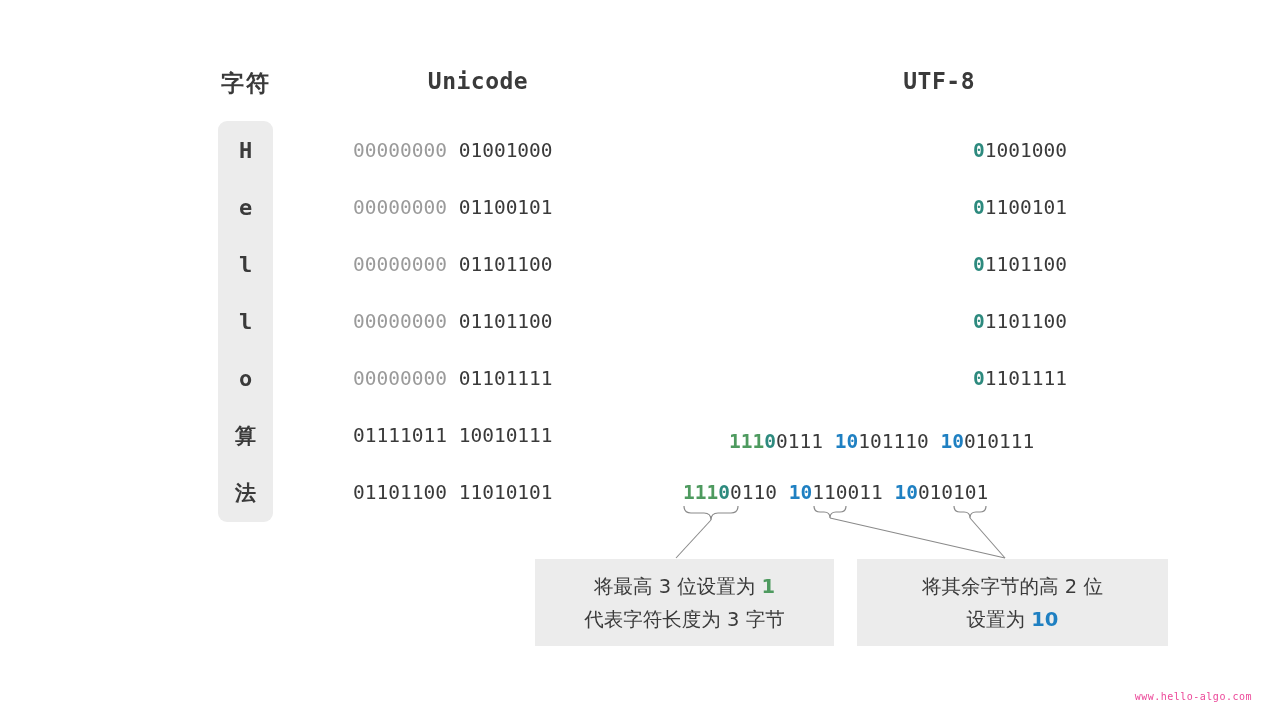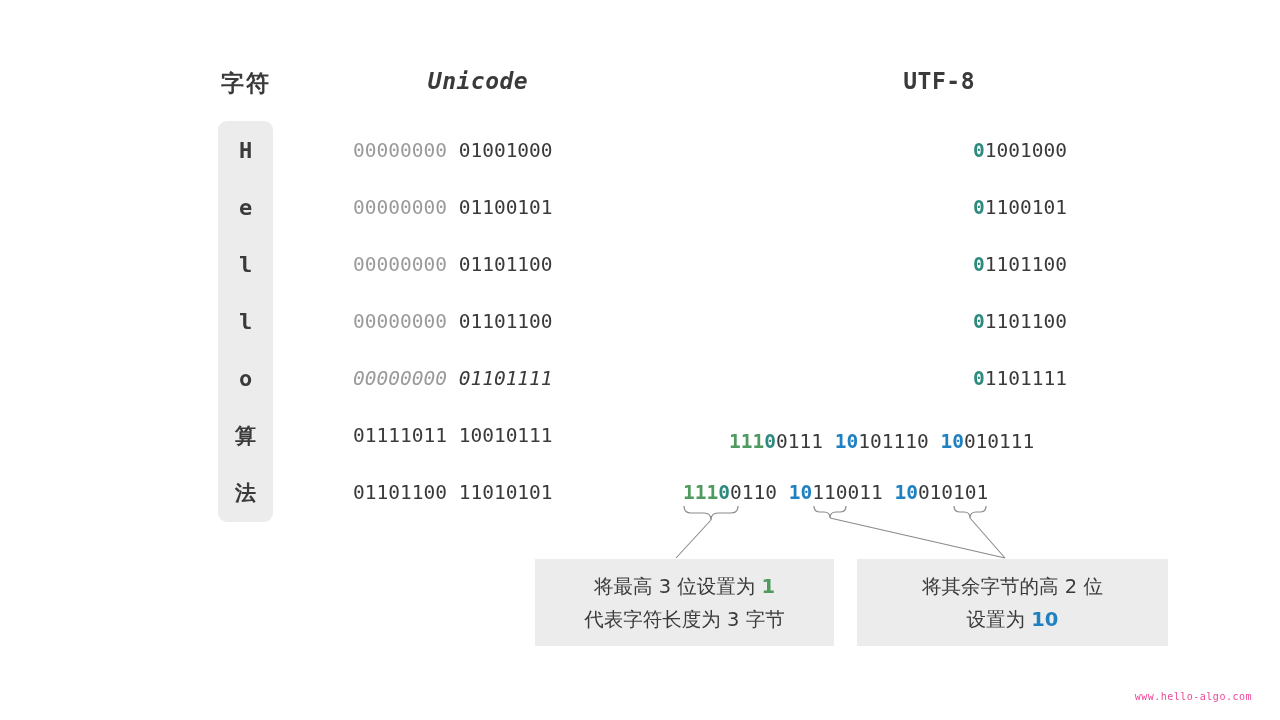--- a/index.html
+++ b/index.html
@@ -31,21 +31,21 @@
     color: #3a3a3a;
     letter-spacing: 0.5px;
     white-space: nowrap;
   }
   .col-header.cjk {
     font-family: "DejaVu Sans", sans-serif;
     font-weight: bold;
     letter-spacing: 2px;
   }
   #hdr-char  { left: 218px; top: 68px; width: 56px; text-align: center; }
-  #hdr-uni   { left: 378px; top: 68px; width: 200px; text-align: center; font-style: italic; }
+  #hdr-uni   { left: 378px; top: 68px; width: 200px; text-align: center; }
   #hdr-utf   { left: 775px; top: 68px; width: 200px; text-align: right; }
 
   
   #char-panel {
     position: absolute;
     left: 218px;
     top: 121px;
     width: 55px;
     height: 401px;
     background: #ececec;
@@ -152,21 +152,21 @@
       <div class="char-cell" style="top: 195px;">e</div>
       <div class="bin uni" style="top: 195px;"><span class="dim">00000000</span><span> </span><span class="dark">01100101</span></div>
       <div class="bin utf-right" style="top: 195px;"><span class="teal">0</span><span class="dark">1100101</span></div>
       <div class="char-cell" style="top: 252px;">l</div>
       <div class="bin uni" style="top: 252px;"><span class="dim">00000000</span><span> </span><span class="dark">01101100</span></div>
       <div class="bin utf-right" style="top: 252px;"><span class="teal">0</span><span class="dark">1101100</span></div>
       <div class="char-cell" style="top: 309px;">l</div>
       <div class="bin uni" style="top: 309px;"><span class="dim">00000000</span><span> </span><span class="dark">01101100</span></div>
       <div class="bin utf-right" style="top: 309px;"><span class="teal">0</span><span class="dark">1101100</span></div>
       <div class="char-cell" style="top: 366px;">o</div>
-      <div class="bin uni" style="top: 366px; font-style: italic;"><span class="dim">00000000</span><span> </span><span class="dark">01101111</span></div>
+      <div class="bin uni" style="top: 366px;"><span class="dim">00000000</span><span> </span><span class="dark">01101111</span></div>
       <div class="bin utf-right" style="top: 366px;"><span class="teal">0</span><span class="dark">1101111</span></div>
       <div class="char-cell cjk" style="top: 423px;">算</div>
       <div class="bin uni" style="top: 423px;"><span class="dark">01111011</span><span> </span><span class="dark">10010111</span></div>
       <div class="bin utf-long" style="top: 429px; margin-left: 46px;"><span class="green">111</span><span class="teal">0</span><span class="dark">0111</span><span> </span><span class="blue">10</span><span class="dark">101110</span><span> </span><span class="blue">10</span><span class="dark">010111</span></div>
       <div class="char-cell cjk" style="top: 480px;">法</div>
       <div class="bin uni" style="top: 480px;"><span class="dark">01101100</span><span> </span><span class="dark">11010101</span></div>
       <div class="bin utf-long" style="top: 480px;"><span class="green">111</span><span class="teal">0</span><span class="dark">0110</span><span> </span><span class="blue">10</span><span class="dark">110011</span><span> </span><span class="blue">10</span><span class="dark">010101</span></div>
     </div>
 
   <svg id="annot-svg" viewBox="0 0 1280 720">

